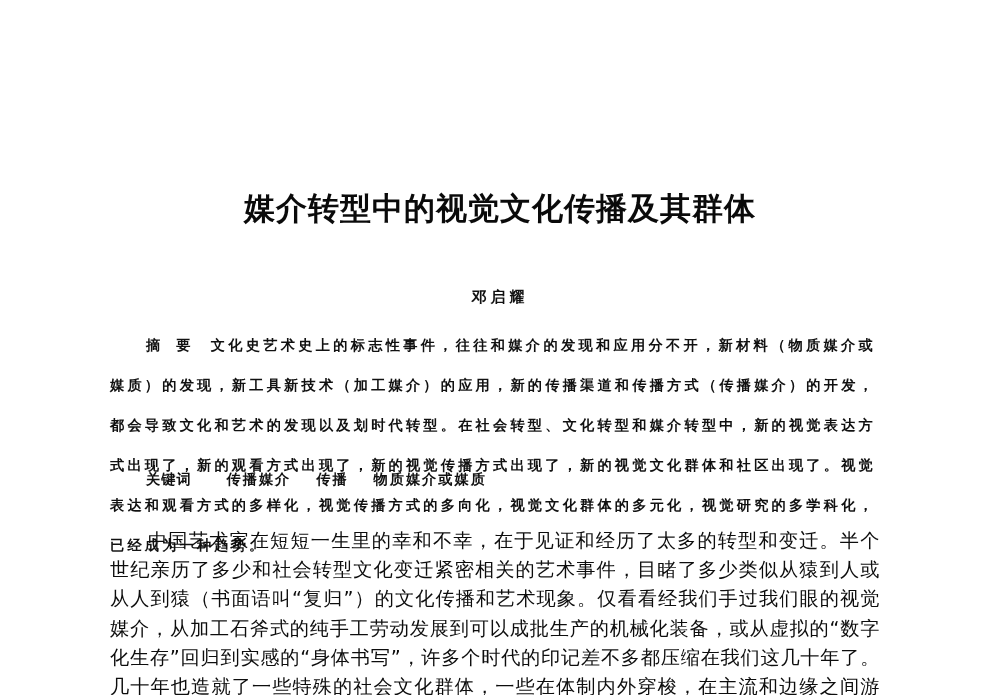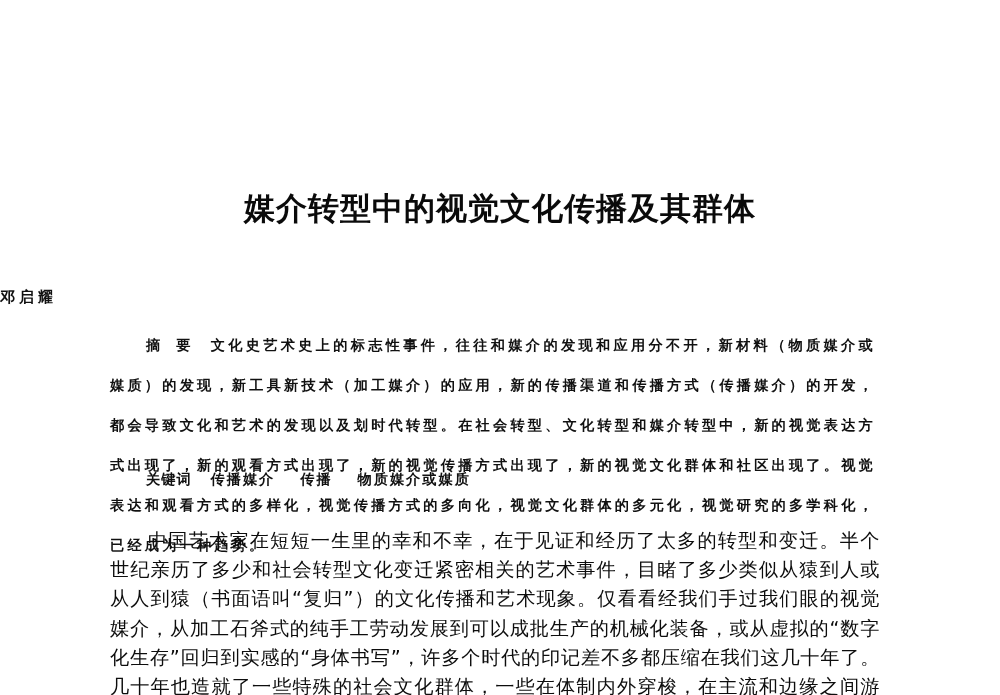--- a/index.html
+++ b/index.html
@@ -10,34 +10,34 @@
   }
   .page { position: absolute; left: 0; top: 0; width: 1000px; height: 695px; background: #fff; }
   .title {
     position: absolute; left: 0; width: 1000px; top: 188px;
     text-align: center; font-size: 31px; font-weight: bold; letter-spacing: 1px;
     font-family: "DejaVu Sans", "Liberation Sans", sans-serif;
     color: #0a0a0a;
   }
   .author {
     position: absolute; left: 0; width: 1000px; top: 288px;
-    font-size: 15px; font-weight: bold; letter-spacing: 4px;
+    text-align: center; font-size: 15px; font-weight: bold; letter-spacing: 4px;
   }
   .abstract {
     position: absolute; left: 110px; width: 766px; top: 325px;
     font-size: 14.2px; line-height: 40px; font-weight: bold;
     text-align: justify; text-align-last: left; letter-spacing: 3.2px;
     text-indent: 36px;
   }
   .abstract .label { letter-spacing: 16px; margin-right: 4px; }
   .keywords {
     position: absolute; left: 146px; top: 470px;
     font-size: 14.2px; font-weight: bold; letter-spacing: 2px;
   }
-  .keywords .kw-label { margin-right: 12px; font-family: "DejaVu Sans", "Liberation Sans", sans-serif; letter-spacing: 1px; }
+  .keywords .kw-label { margin-right: 28px; font-family: "DejaVu Sans", "Liberation Sans", sans-serif; letter-spacing: 1px; }
   .keywords .kw { margin-right: 18px; }
   .body-text {
     position: absolute; left: 110px; width: 770px; top: 526px;
     font-size: 19.2px; line-height: 29.2px;
     font-family: "DejaVu Sans", "Liberation Sans", sans-serif;
     text-align: justify; text-indent: 38px; letter-spacing: 0.6px;
     color: #0d0d0d;
   }
 </style>
 </head>

